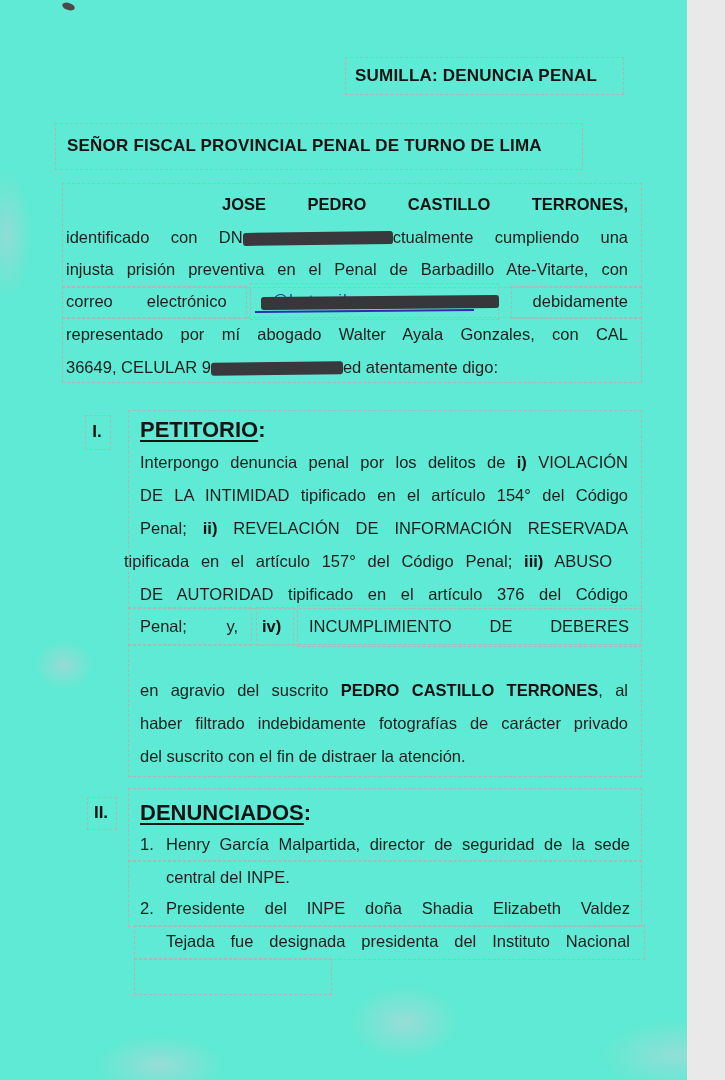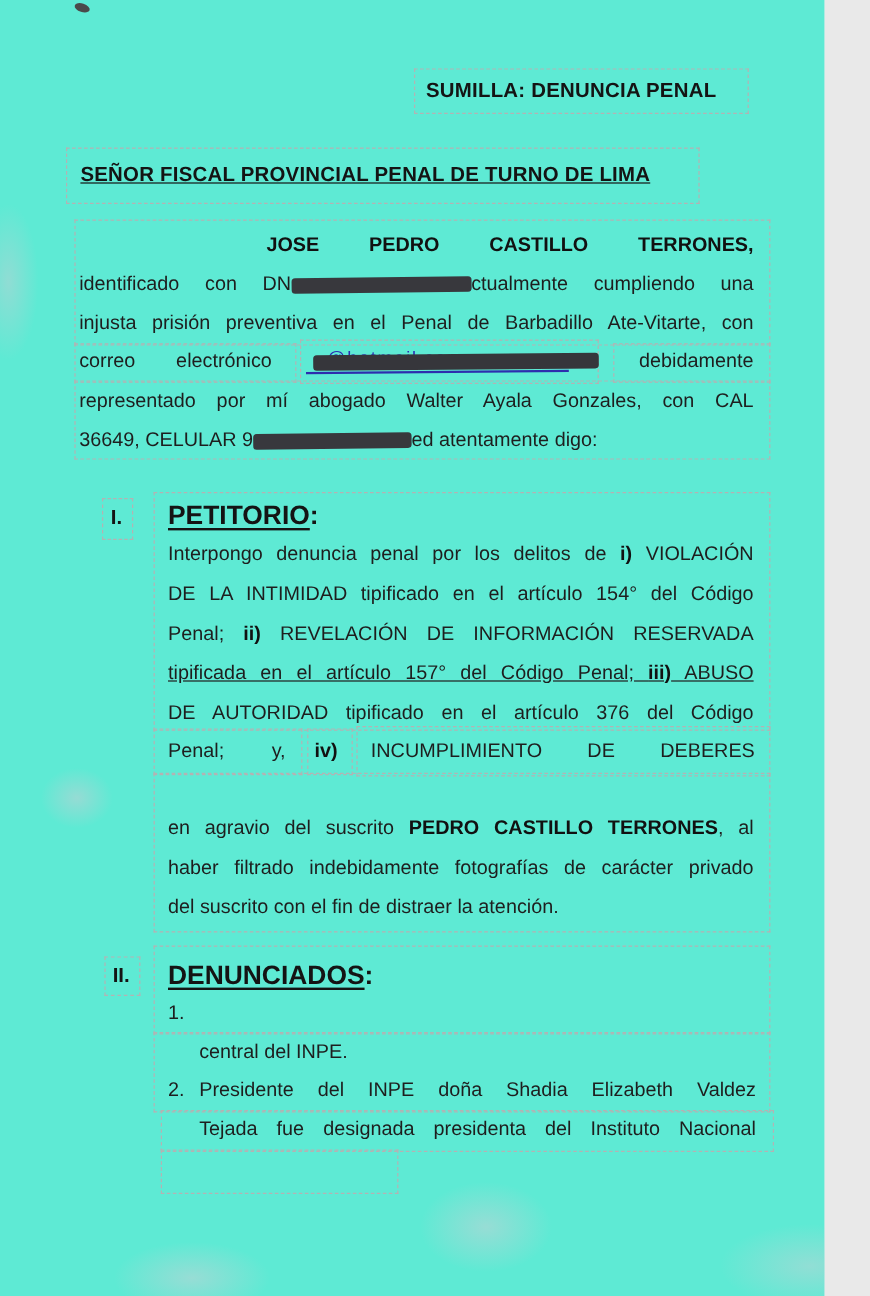--- a/index.html
+++ b/index.html
@@ -72,21 +72,21 @@
   <div class="dash" style="left:297px;top:605px;width:343px;height:40px;"></div>
   <div class="dash" style="left:128px;top:644px;width:512px;height:131px;"></div>
 
   <div class="dash" style="left:87px;top:797px;width:28px;height:31px;"></div>
   <div class="dash" style="left:128px;top:788px;width:512px;height:72px;"></div>
   <div class="dash" style="left:128px;top:860px;width:512px;height:65px;"></div>
   <div class="dash" style="left:134px;top:925px;width:509px;height:33px;"></div>
   <div class="dash" style="left:134px;top:958px;width:196px;height:35px;"></div>
 
   <div class="hdr" style="left:355px;top:66px;">SUMILLA: DENUNCIA PENAL</div>
-  <div class="hdr" style="left:67px;top:136px;text-decoration:underline;">SEÑOR FISCAL PROVINCIAL PENAL DE TURNO DE LIMA</div>
+  <div class="hdr" style="left:67px;top:136px;">SEÑOR FISCAL PROVINCIAL PENAL DE TURNO DE LIMA</div>
 
   <div class="line" style="left:222px;top:194px;width:406px;">
     <b>JOSE PEDRO CASTILLO TERRONES,</b>
   </div>
 
   <div class="line" style="left:66px;top:227px;width:562px;">
     <span>identificado con DN</span><span class="bar" style="width:150px;"></span><span>ctualmente cumpliendo una</span>
   </div>
 
   <div class="line" style="left:66px;top:259px;width:562px;">injusta prisión preventiva en el Penal de Barbadillo Ate-Vitarte, con</div>
@@ -114,21 +114,21 @@
     <span class="u">PETITORIO</span><span>:</span>
   </div>
 
   <div class="line" style="left:140px;top:452px;width:488px;">
     <span>Interpongo denuncia penal por los delitos de </span><b>i)</b><span> VIOLACIÓN</span>
   </div>
   <div class="line" style="left:140px;top:485px;width:488px;">DE LA INTIMIDAD tipificado en el artículo 154° del Código</div>
   <div class="line" style="left:140px;top:518px;width:488px;">
     <span>Penal; </span><b>ii)</b><span> REVELACIÓN DE INFORMACIÓN RESERVADA</span>
   </div>
-  <div class="line" style="left:140px;top:551px;width:488px;text-decoration:underline;">
+  <div class="line" style="left:124px;top:551px;width:488px;">
     <span>tipificada en el artículo 157° del Código Penal; </span><b>iii)</b><span> ABUSO</span>
   </div>
   <div class="line" style="left:140px;top:584px;width:488px;">DE AUTORIDAD tipificado en el artículo 376 del Código</div>
 
   <div class="line" style="left:140px;top:616px;width:98px;">Penal; y,</div>
   <div class="line noj" style="left:262px;top:616px;width:30px;">
     <b>iv)</b>
   </div>
   <div class="line" style="left:309px;top:616px;width:320px;">INCUMPLIMIENTO DE DEBERES</div>
 
@@ -139,19 +139,20 @@
   <div class="line noj" style="left:140px;top:746px;width:488px;">del suscrito con el fin de distraer la atención.</div>
 
   <div class="numeral" style="left:87px;top:797px;width:28px;height:31px;">
     <span>II.</span>
   </div>
   <div class="sec-heading" style="left:140px;top:800px;">
     <span class="u">DENUNCIADOS</span><span>:</span>
   </div>
 
   <div class="line noj" style="left:140px;top:834px;width:22px;">1.</div>
+  <div class="line" style="left:166px;top:834px;width:464px;">Henry García Malpartida, director de seguridad de la sede</div>
   <div class="line noj" style="left:166px;top:867px;width:464px;">central del INPE.</div>
 
   <div class="line noj" style="left:140px;top:898px;width:22px;">2.</div>
   <div class="line" style="left:166px;top:898px;width:464px;">Presidente del INPE doña Shadia Elizabeth Valdez</div>
   <div class="line" style="left:166px;top:931px;width:464px;">Tejada fue designada presidenta del Instituto Nacional</div>
 
 </div>
 
 </body></html>

